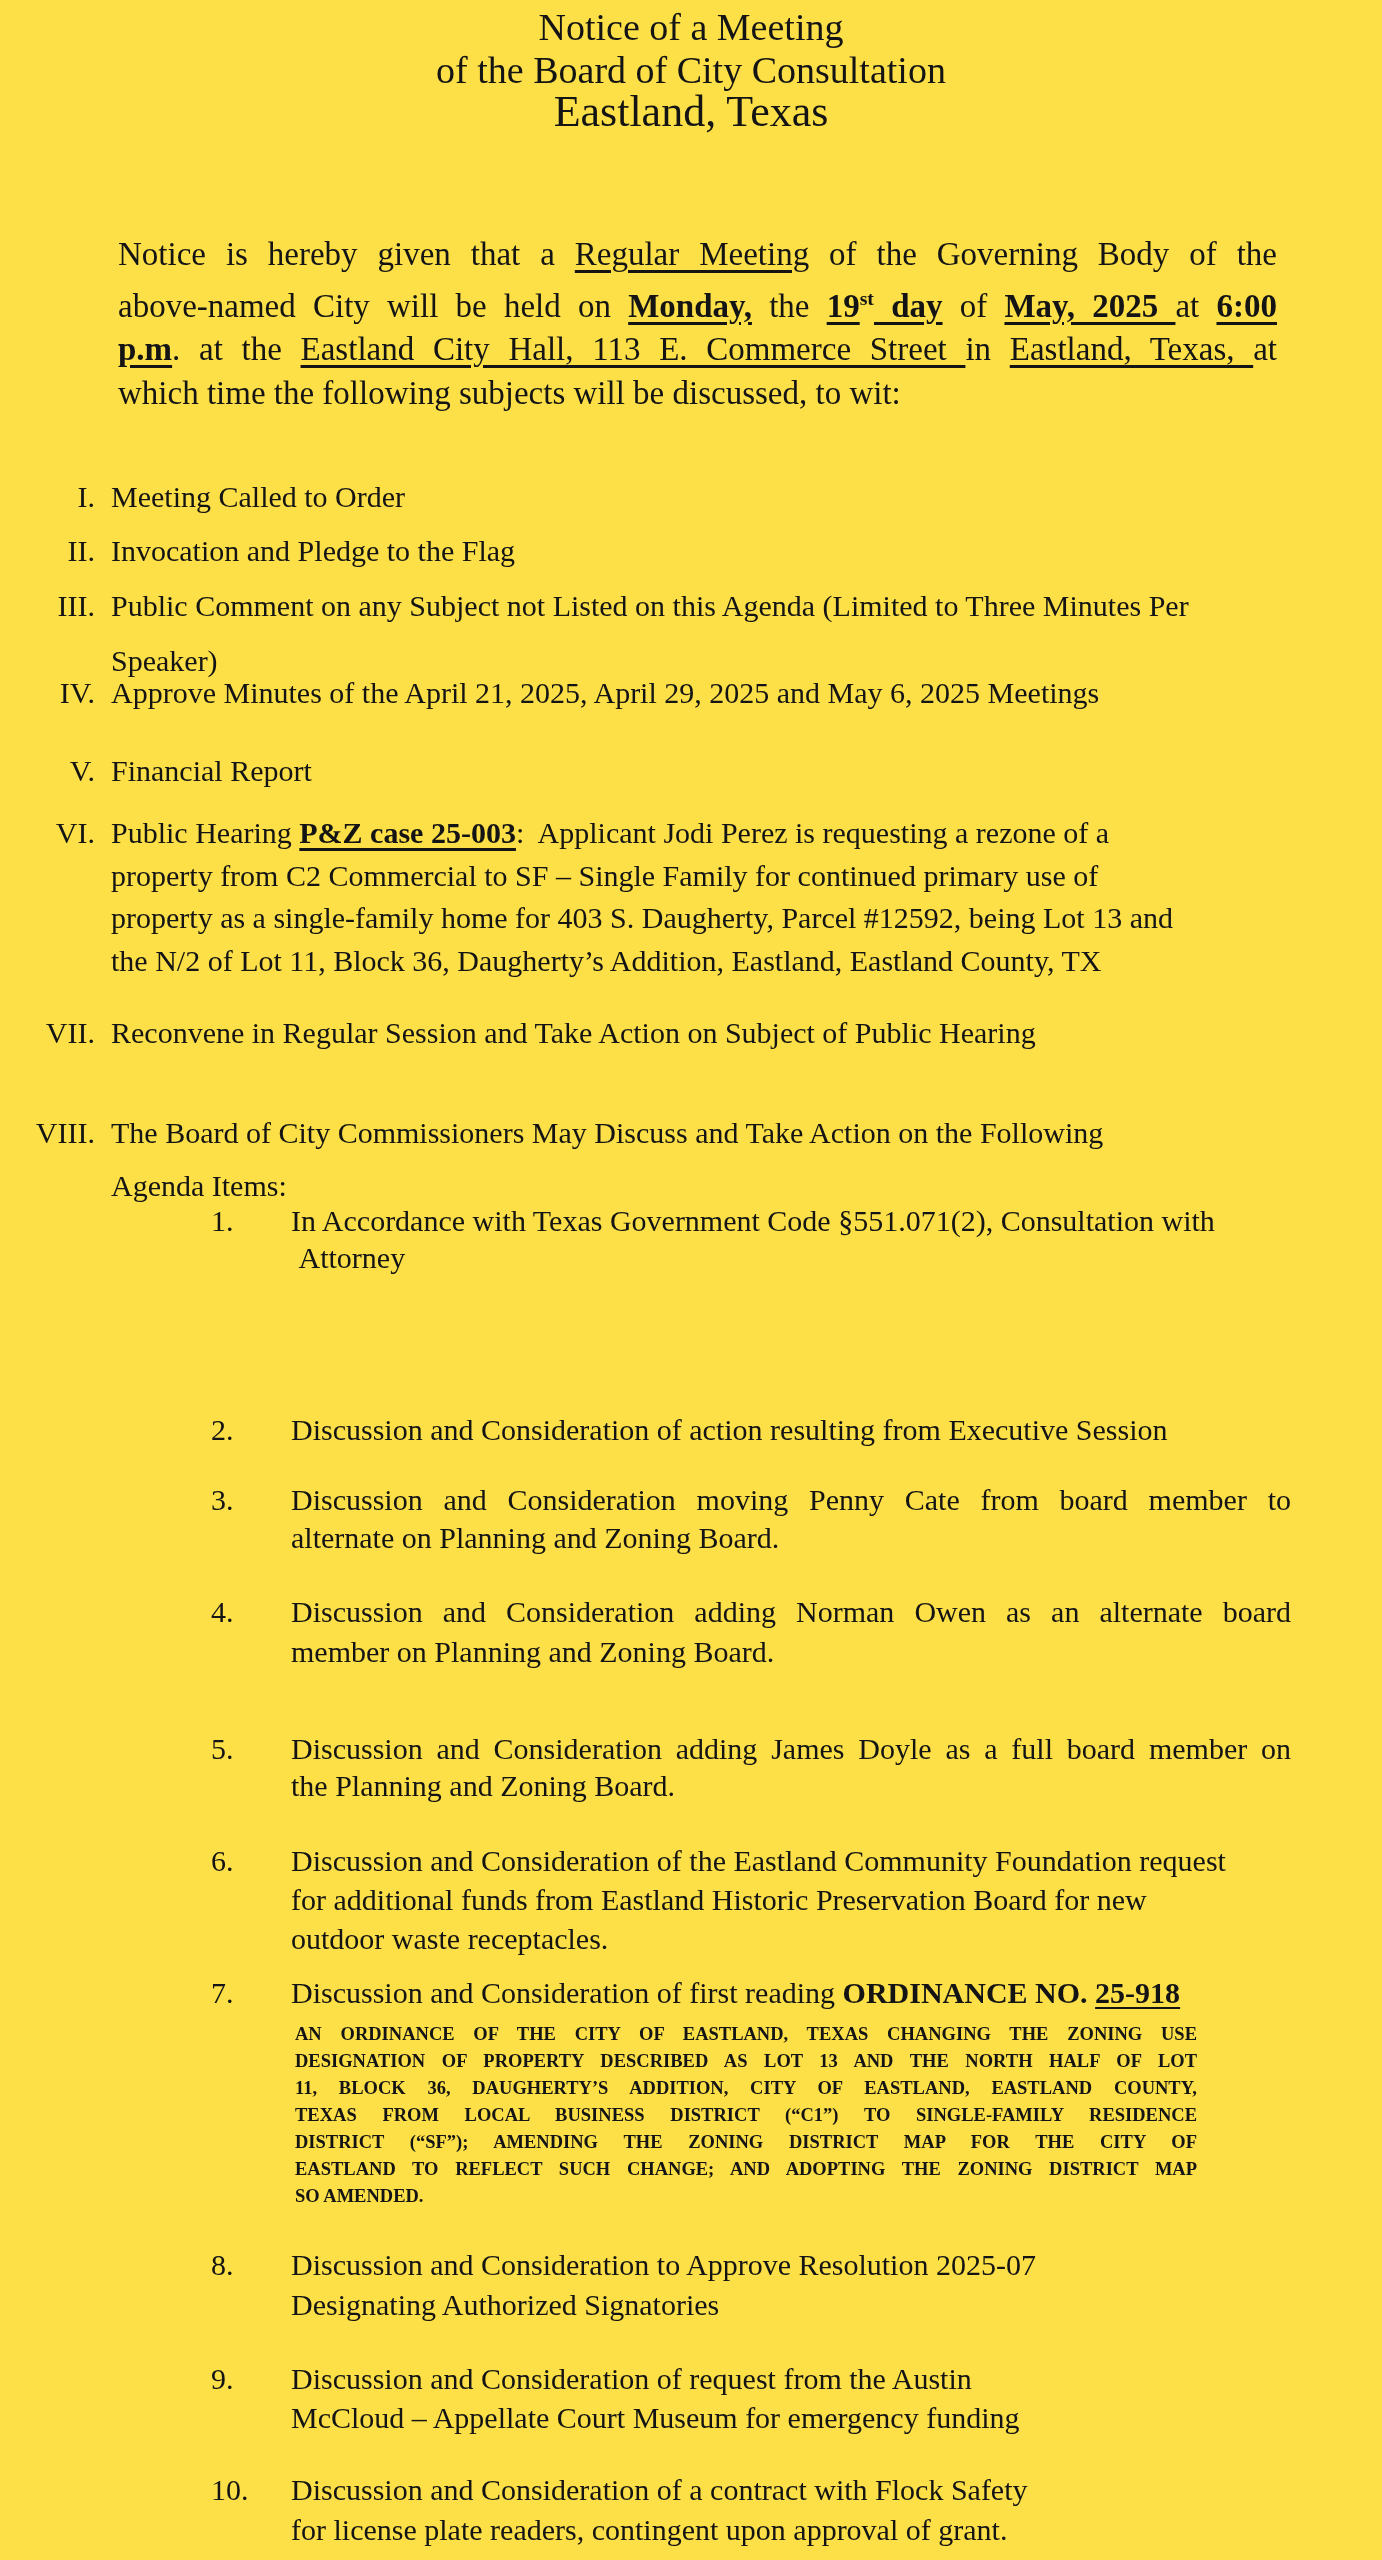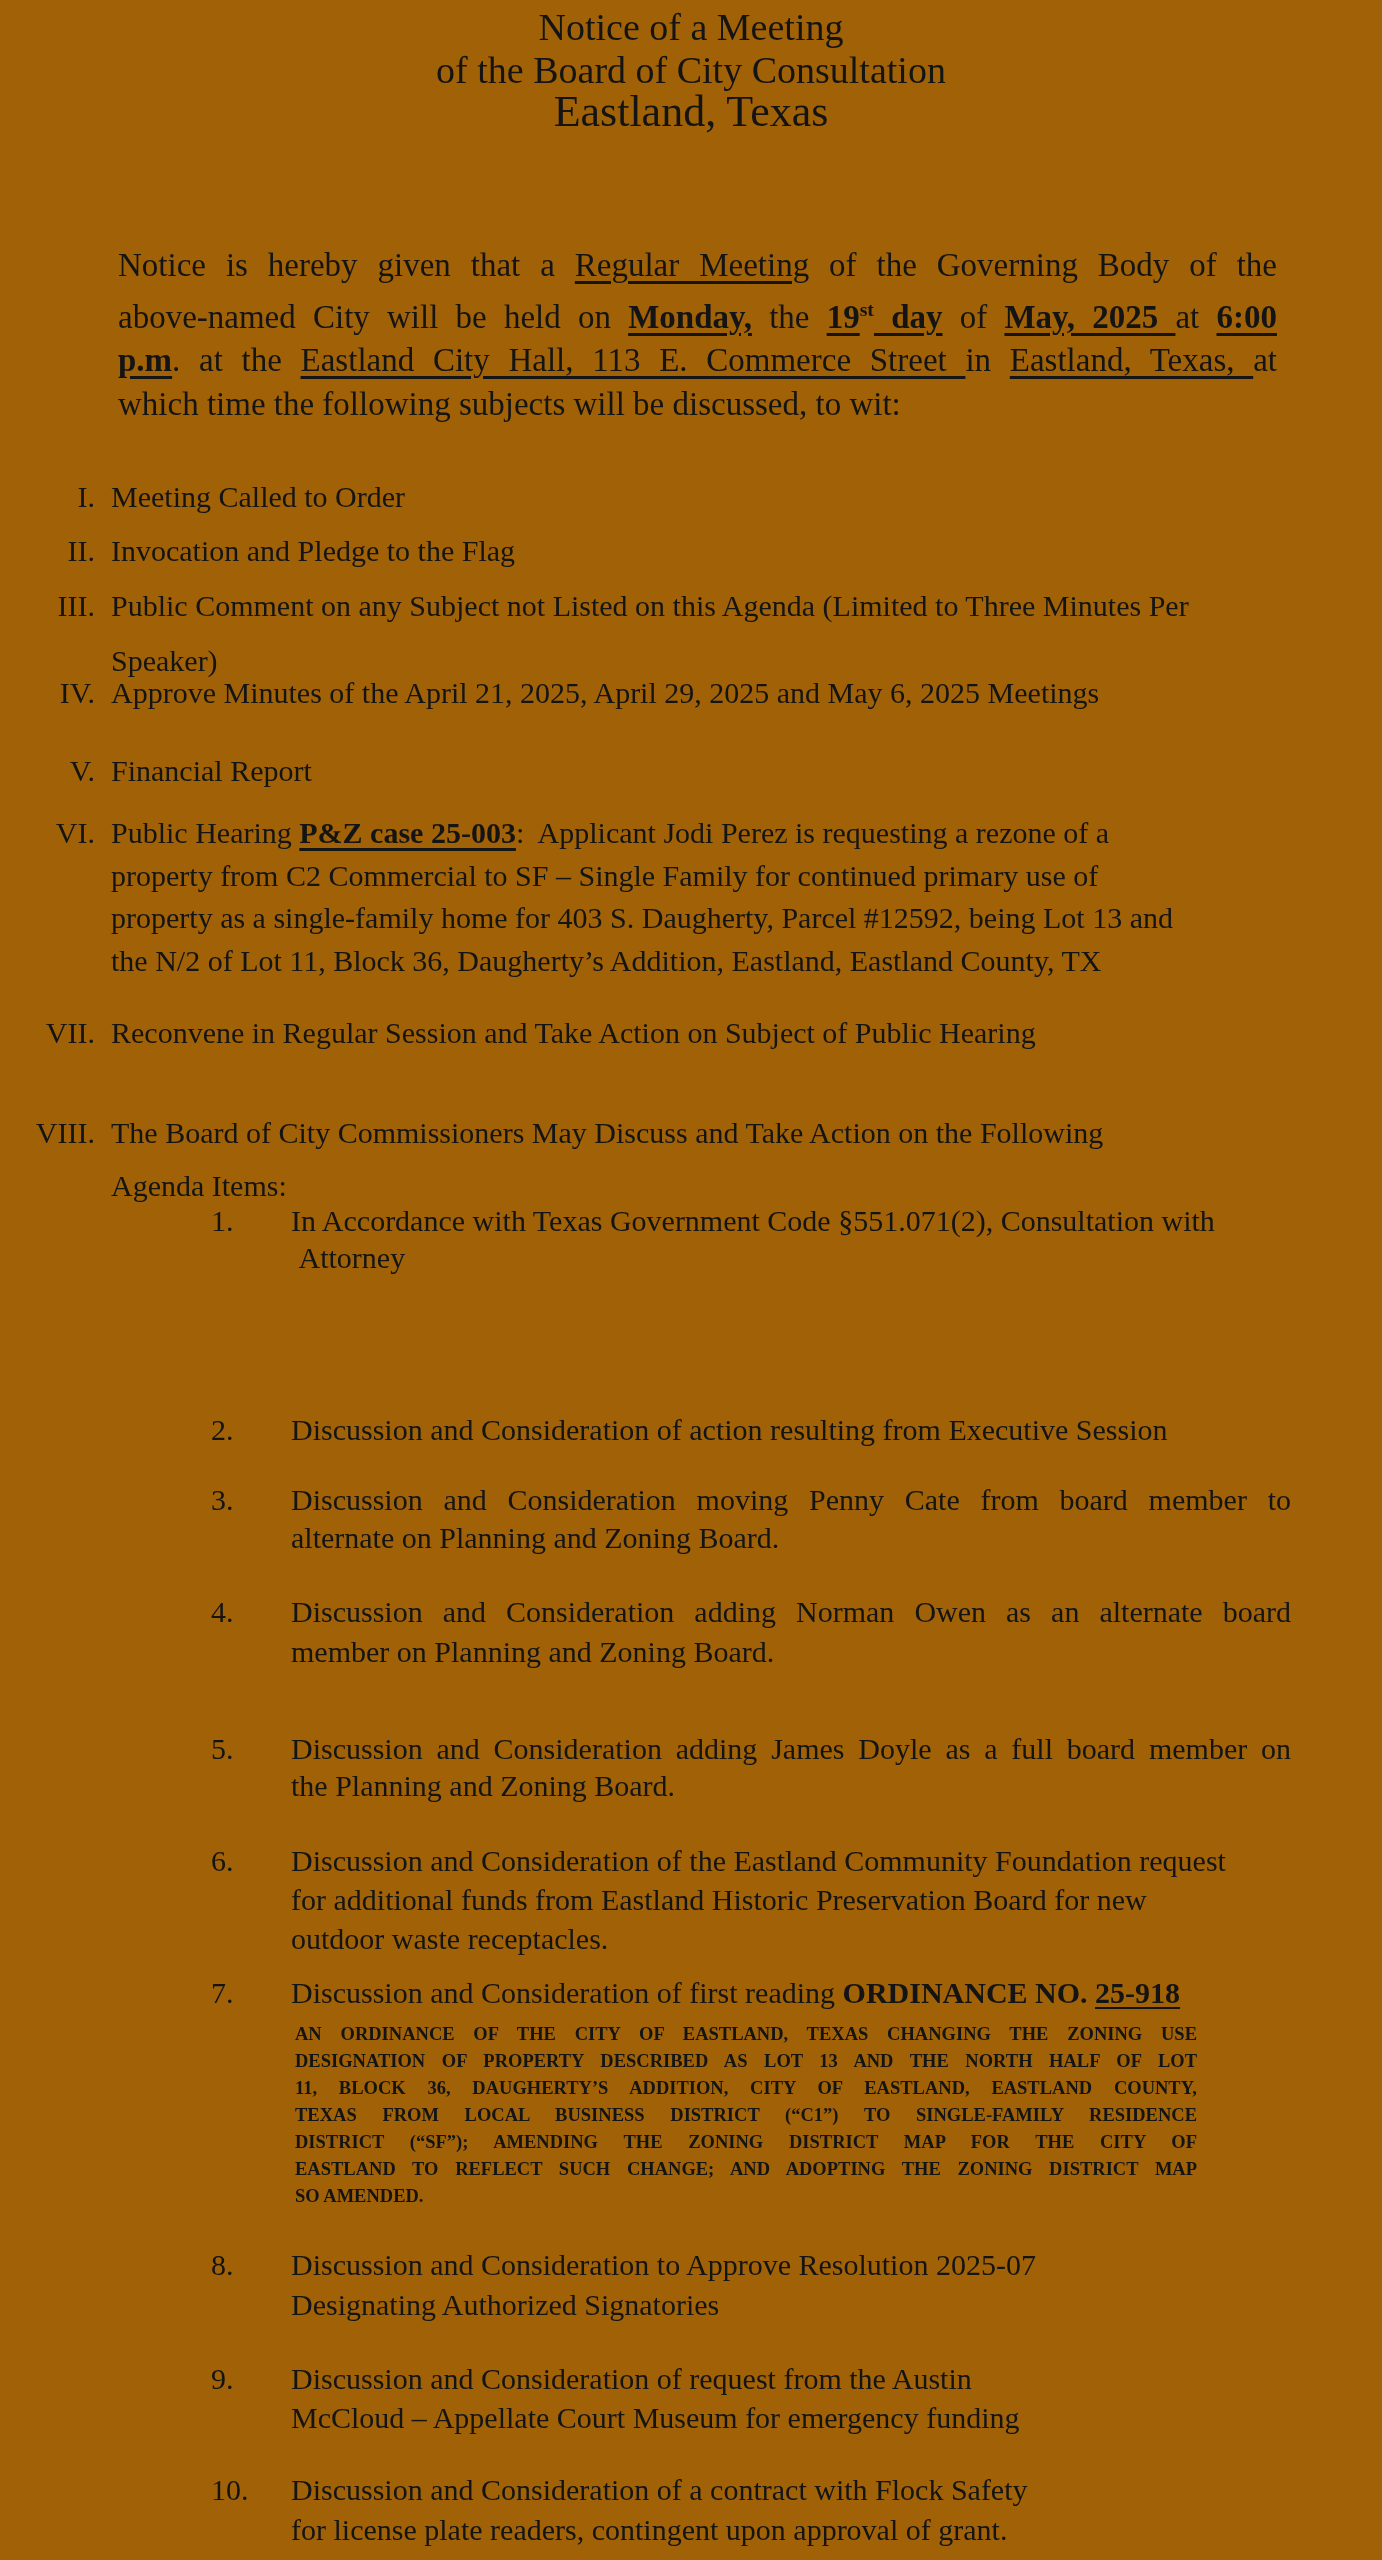--- a/index.html
+++ b/index.html
@@ -1,35 +1,35 @@
 <!DOCTYPE html>
 <html><head>
 <meta charset="utf-8">
 <style>
   html,body{margin:0;padding:0;}
   body{background:#e9e9e9;}
   .page{
     position:relative;
     width:1382px;height:2560px;
-    background:#a16207;
+    background:#fde047;
     color:#141414;
     font-family:"Liberation Serif","DejaVu Serif",serif;
     overflow:hidden;
   }
   
   .title-line{
     position:absolute;left:0;right:0;
     text-align:center;
     font-size:38px;line-height:44px;
     white-space:nowrap;
   }
   .title-line.big{font-size:44px;line-height:50px;}
   
   .intro{
-    position:absolute;left:118px;width:1159px;top:244px;
+    position:absolute;left:118px;width:1159px;top:233px;
     font-size:33px;line-height:43.5px;
   }
   
   .ln{white-space:nowrap;}
   .jlines .jl{
     white-space:normal;
     text-align:justify;
     text-align-last:justify;
     text-justify:inter-word;
   }

